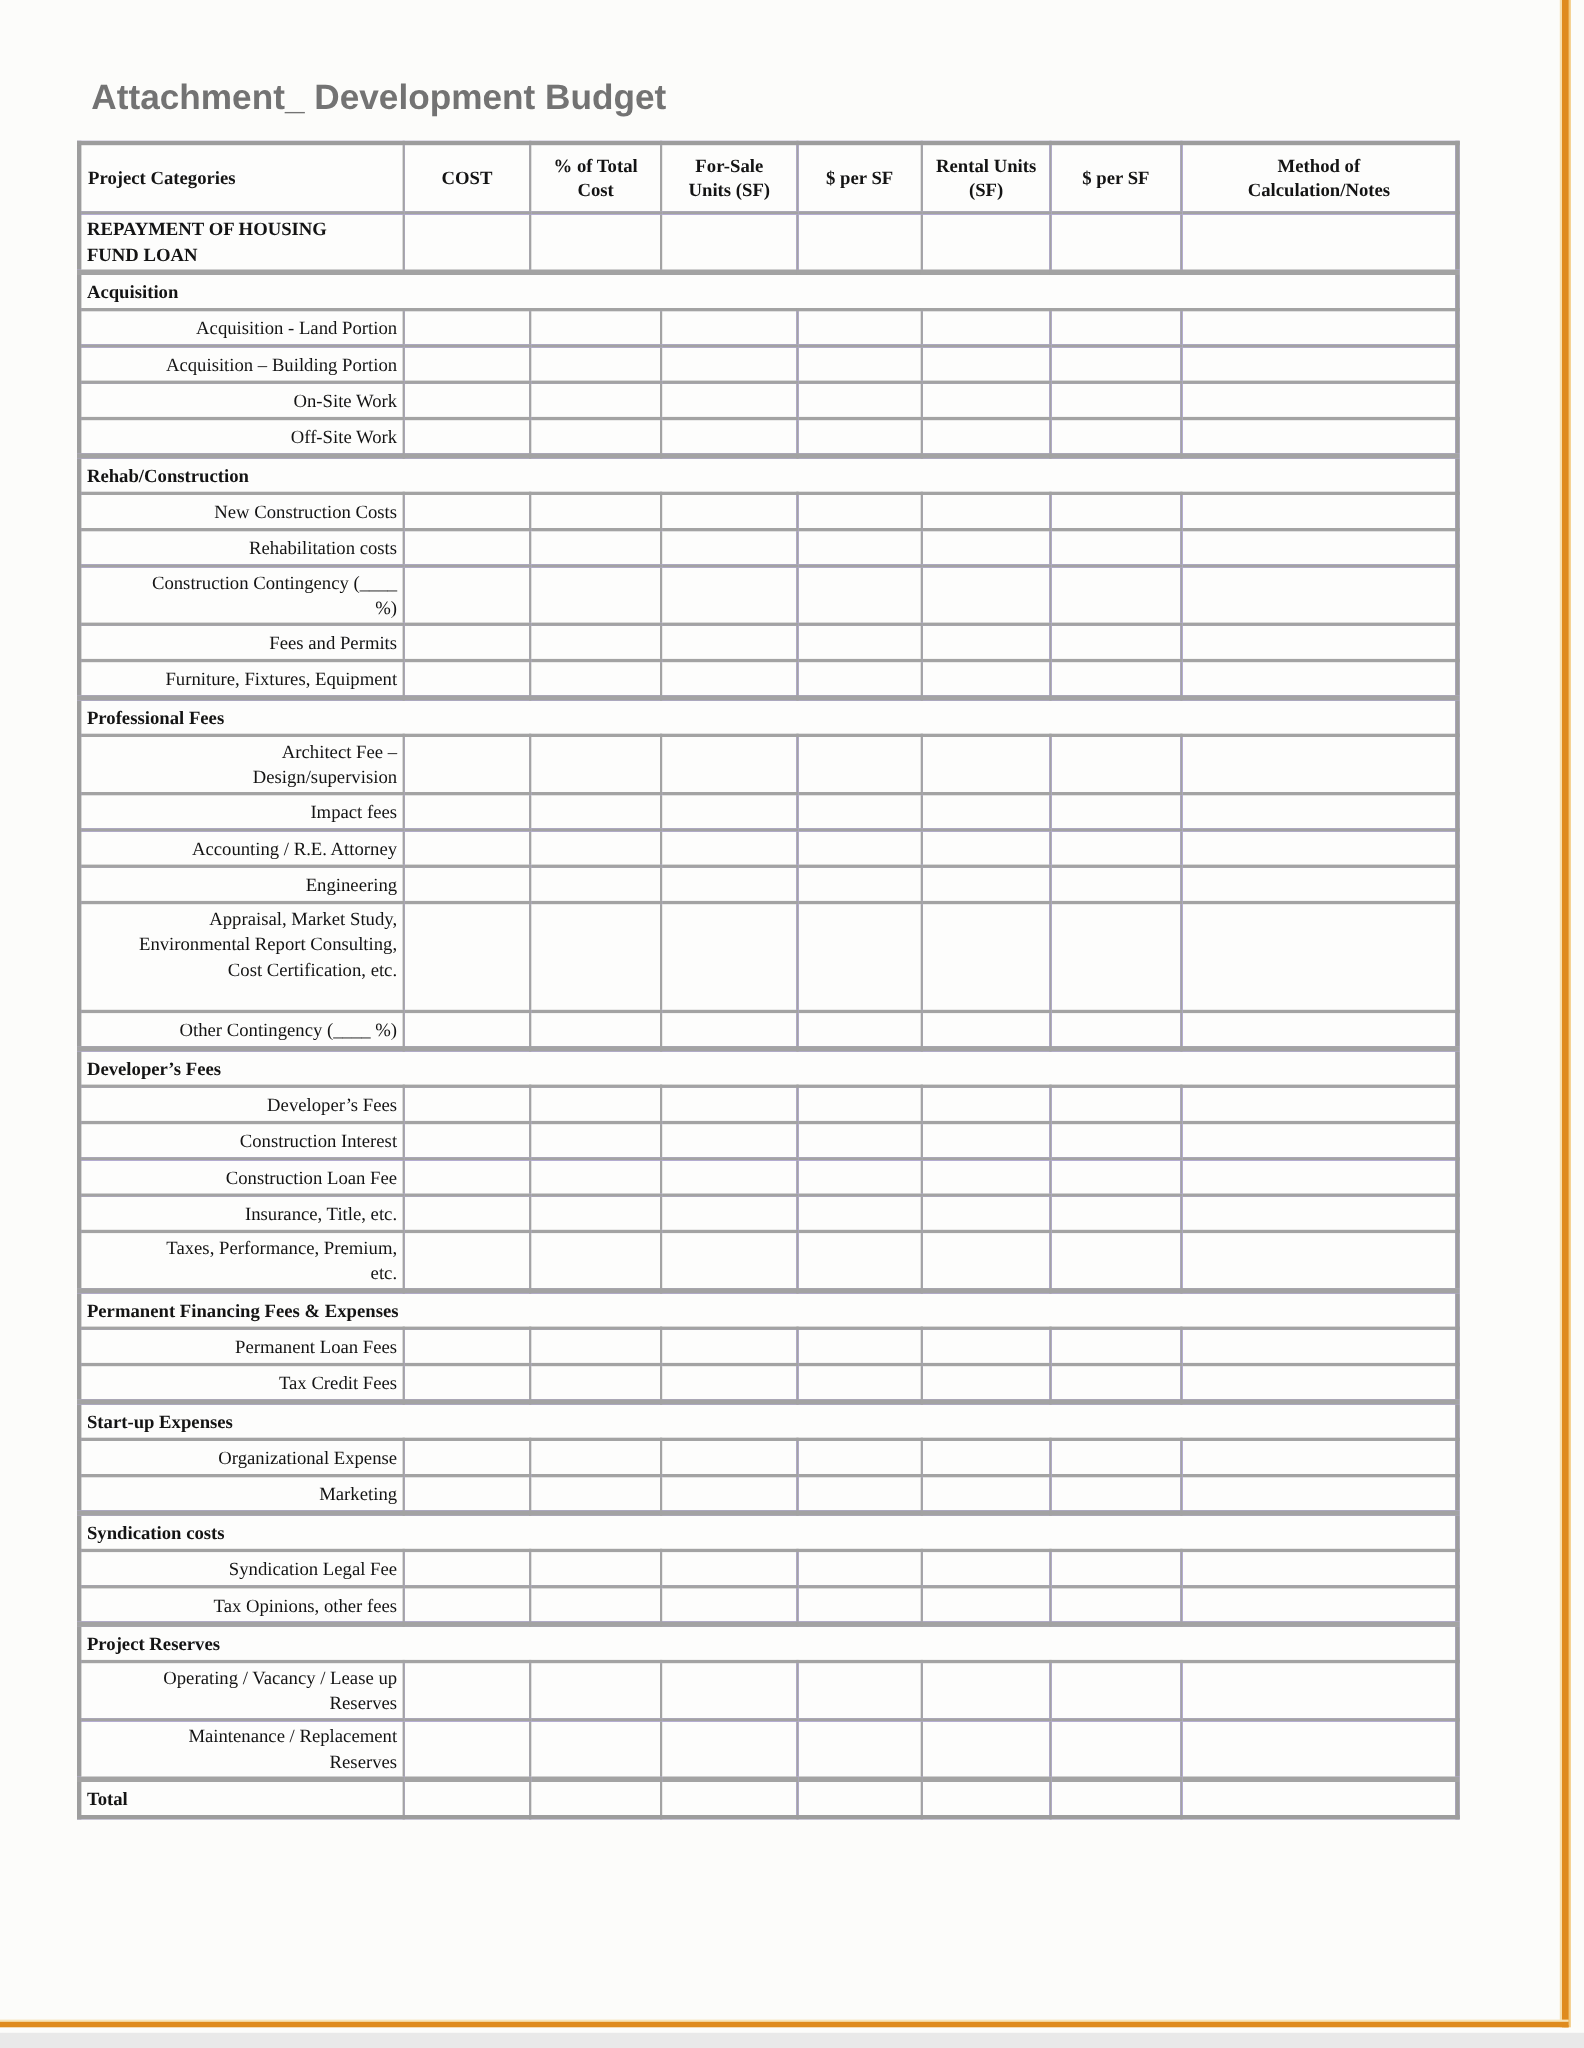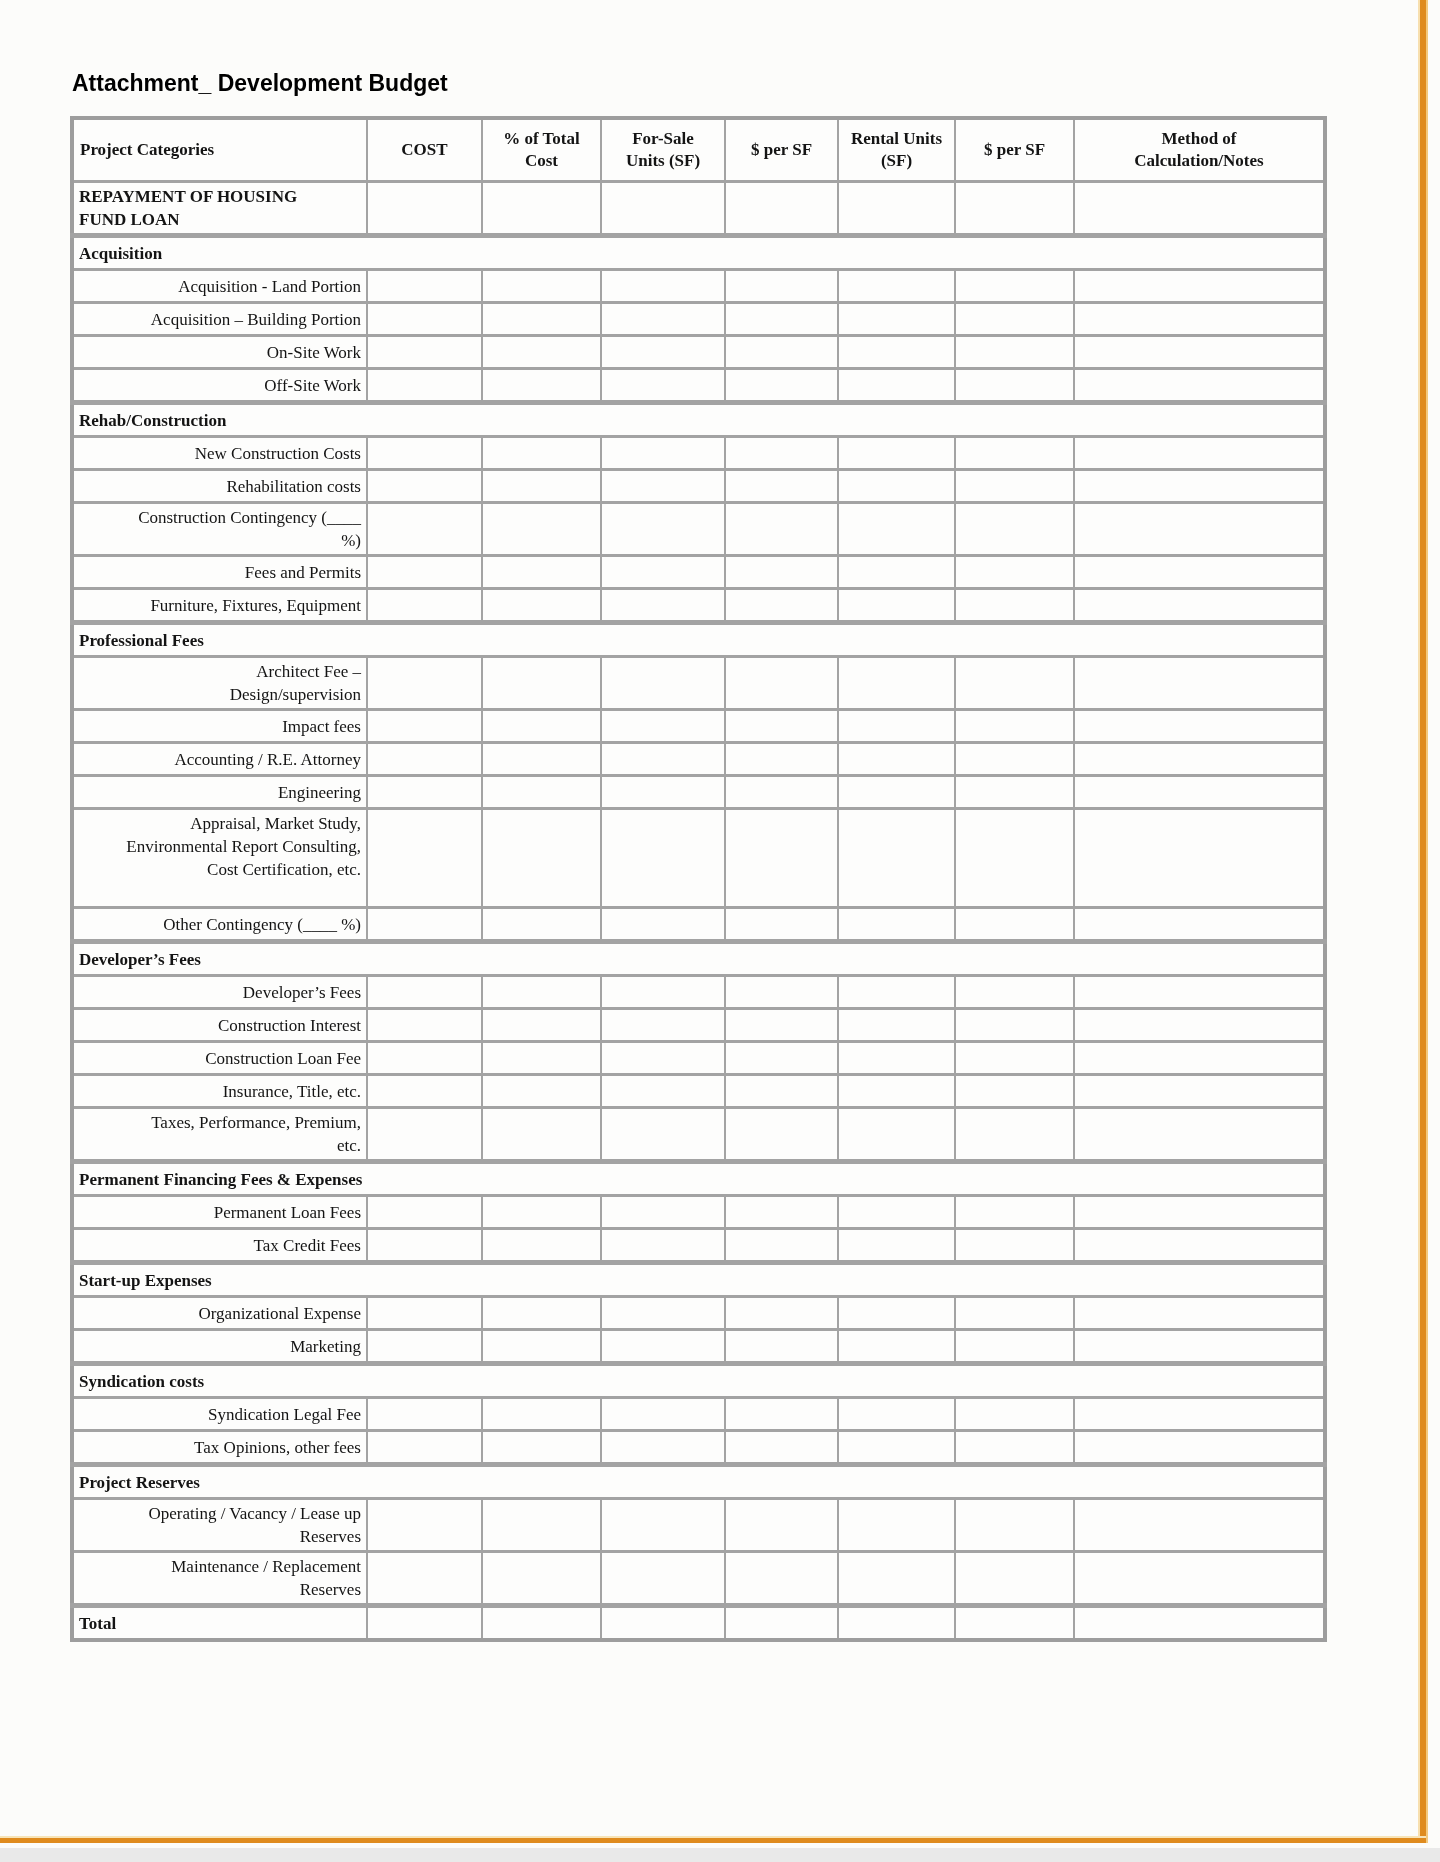--- a/index.html
+++ b/index.html
@@ -10,33 +10,33 @@
     position: relative;
     width: 1440px;
     height: 1862px;
     background: #fcfcfa;
     overflow: hidden;
     font-family: "Liberation Serif", serif;
     color: #141414;
   }
   .page-title {
     position: absolute;
-    left: 72px;
+    left: 83px;
     top: 70px;
     margin: 0;
     font-family: "Liberation Sans", sans-serif;
     font-weight: bold;
-    font-size: 23px;
+    font-size: 32px;
     letter-spacing: 0px;
-    color: #000000;
+    color: #737373;
   }
   table.budget-table {
     position: absolute;
     left: 70px;
-    top: 116px;
+    top: 128px;
     width: 1253px;
     border-collapse: collapse;
     table-layout: fixed;
     background: #c4b5fd;
     border: 4px solid #9d9d9d;
   }
   .budget-table th,
   .budget-table td {
     border: 2px solid #a3a3a3;
     border-top-width: 3px;

